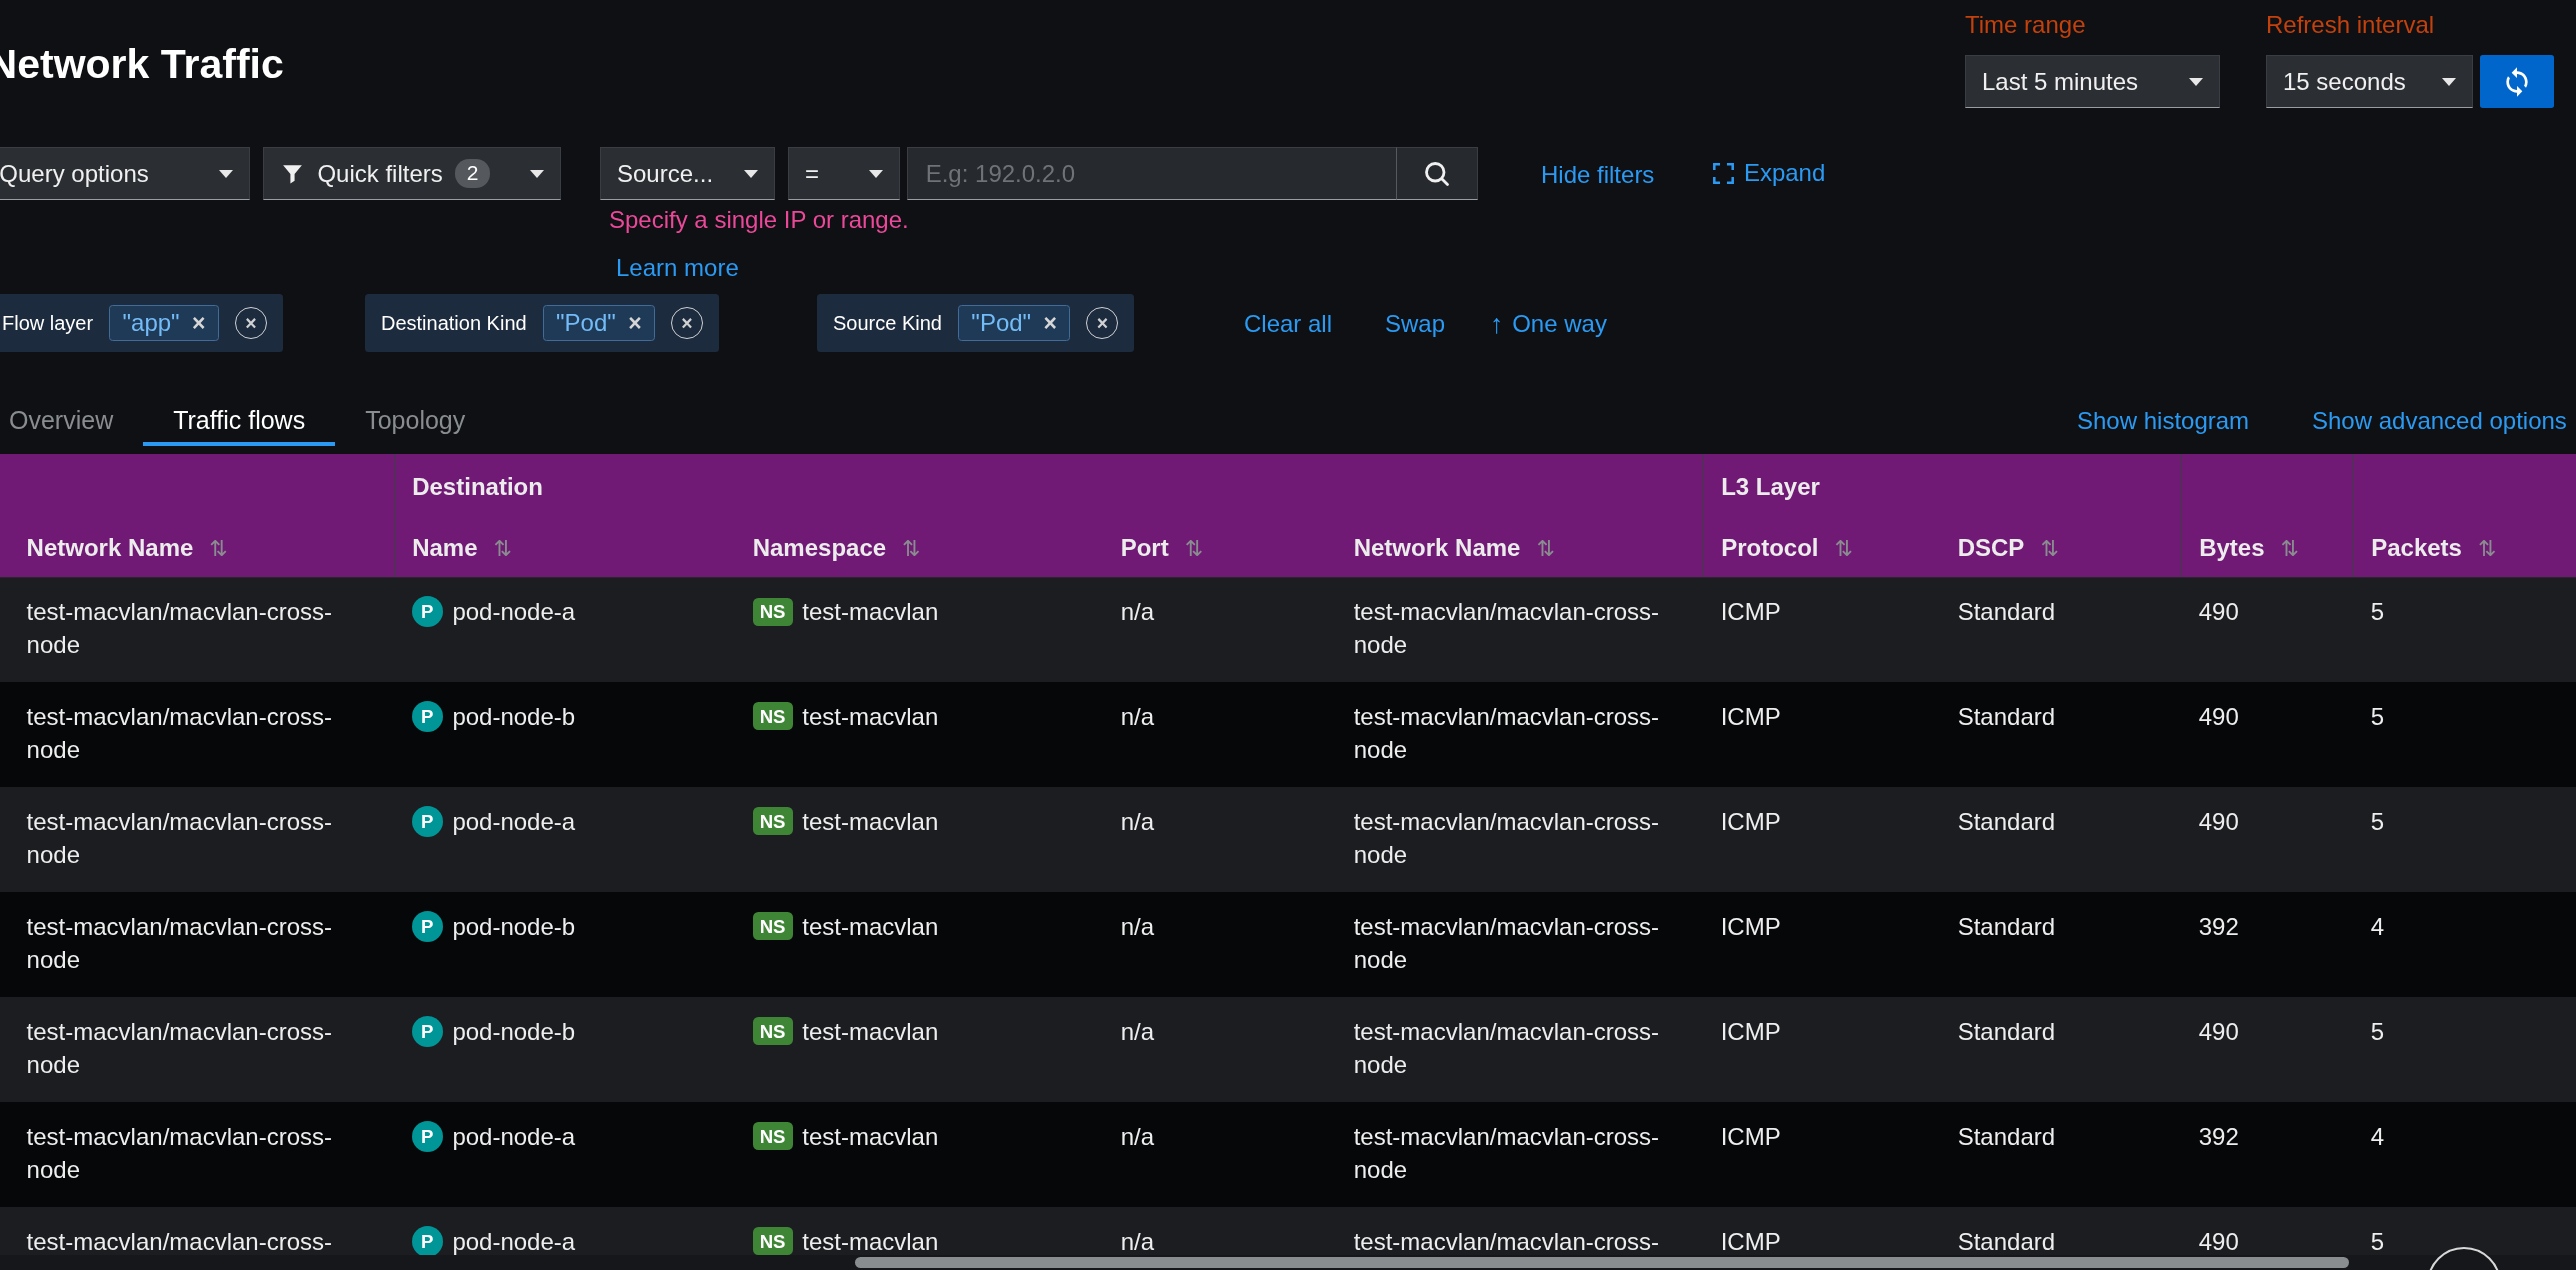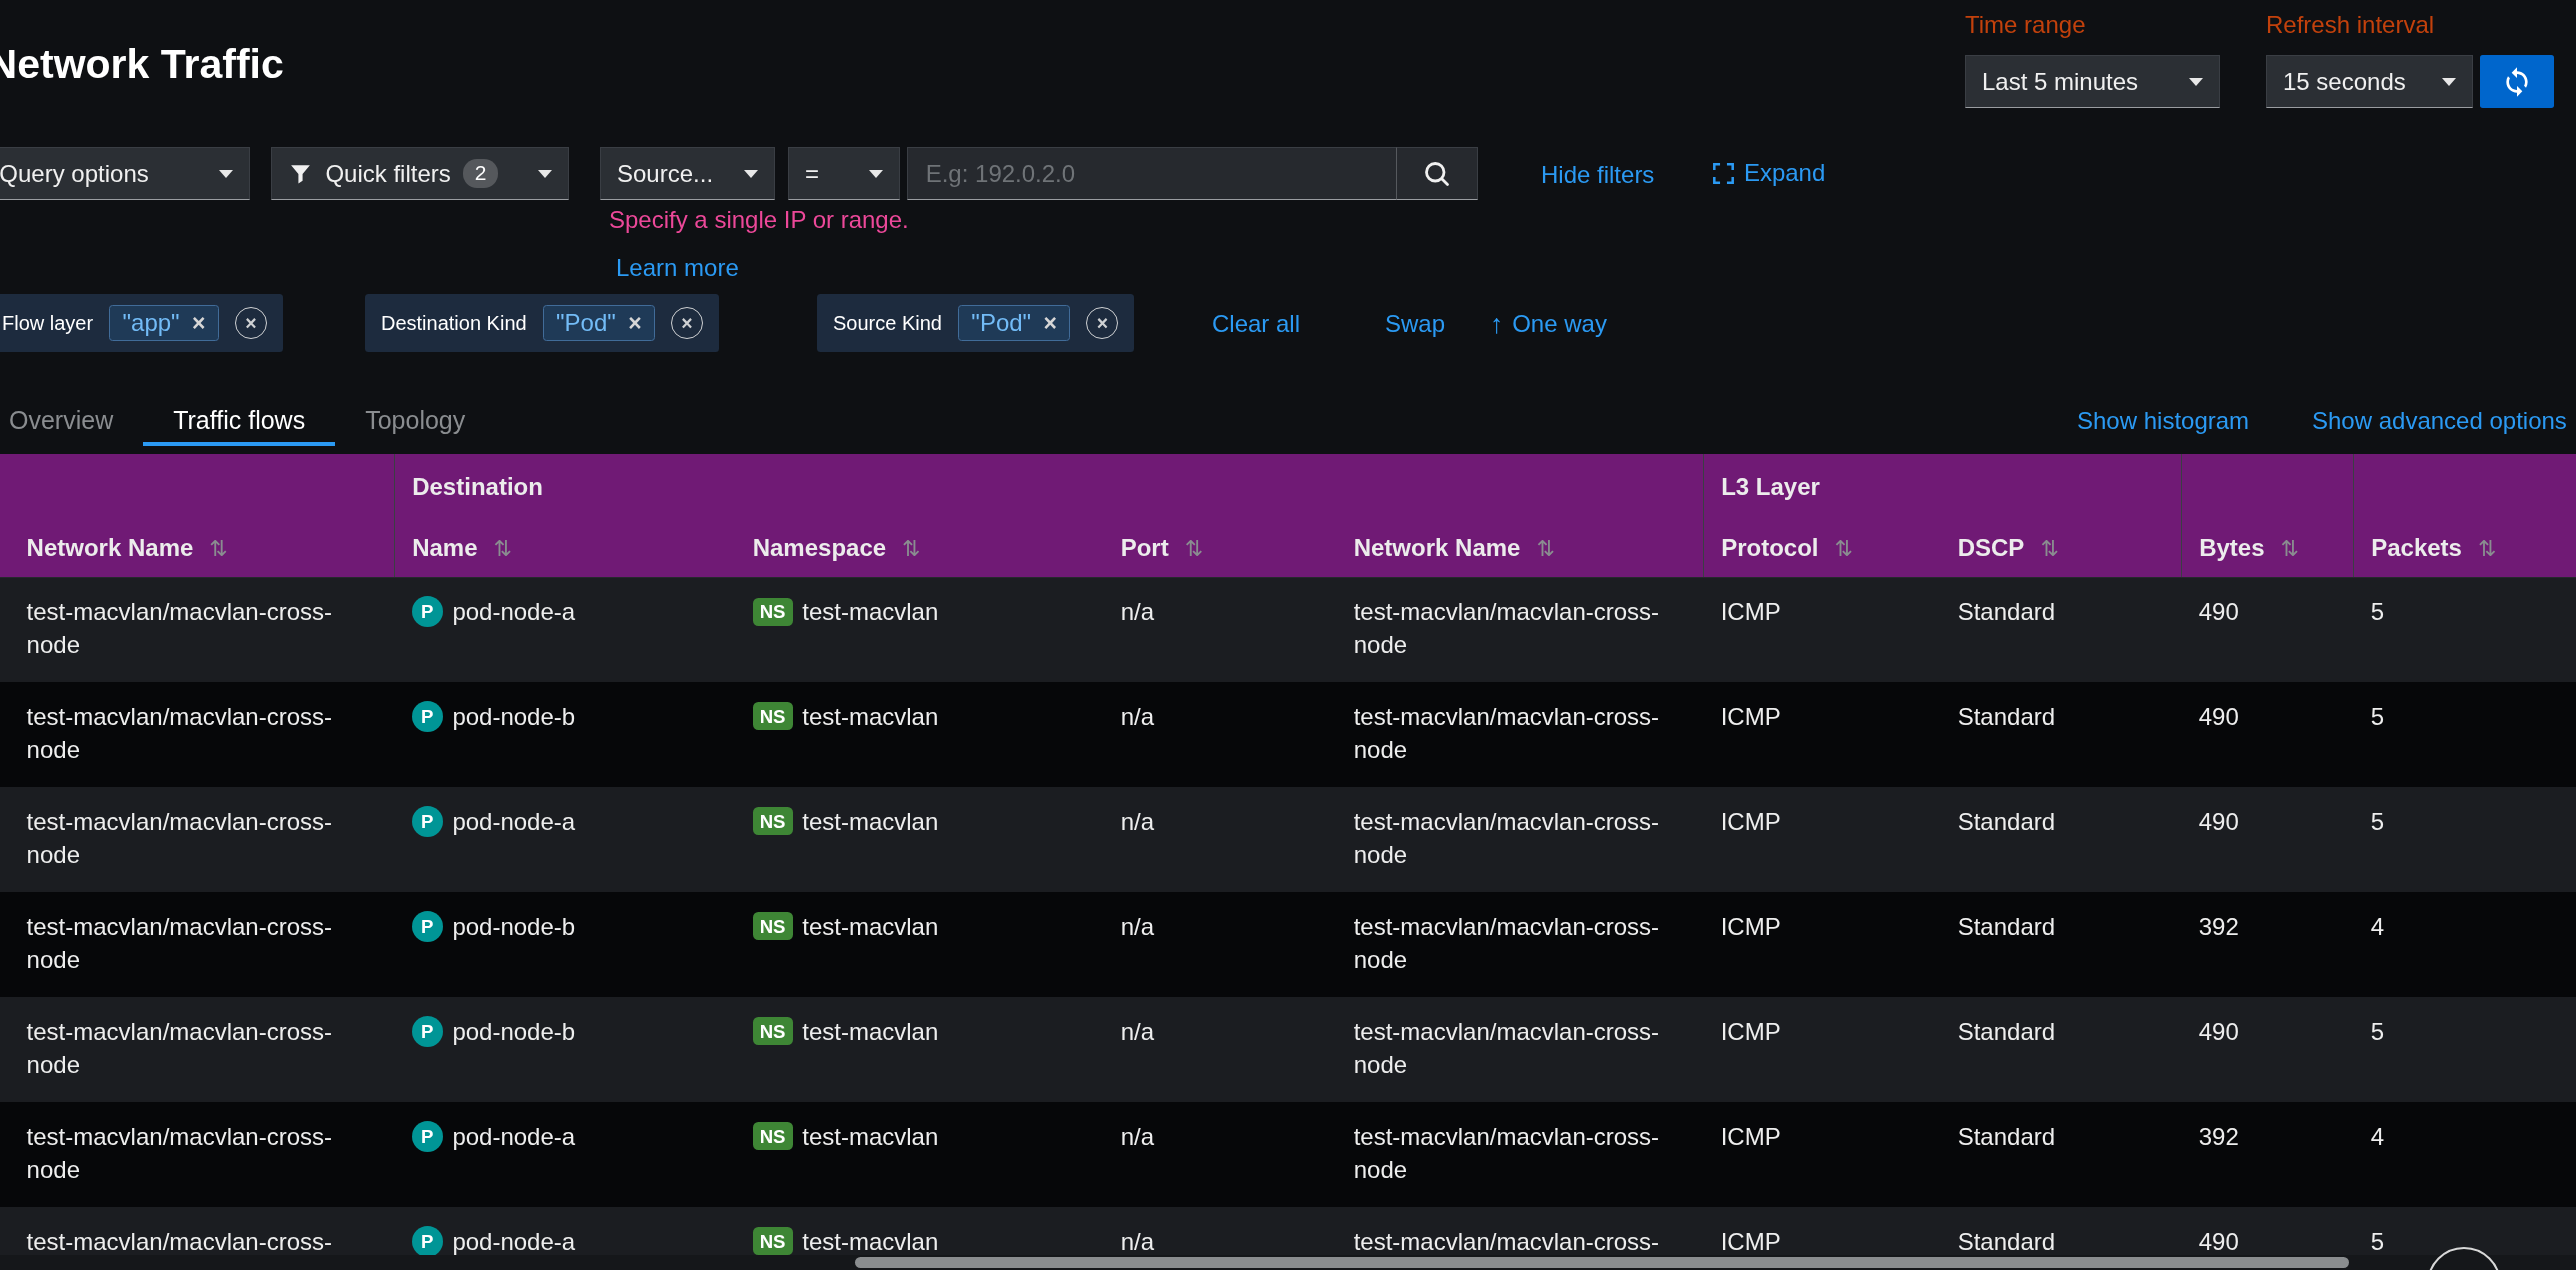--- a/index.html
+++ b/index.html
@@ -16,21 +16,21 @@
           display:flex;align-items:center;justify-content:space-between;padding:0 16px;box-sizing:border-box;cursor:pointer;}
   .select .txt{white-space:nowrap;overflow:hidden;text-overflow:ellipsis;}
   .caret{width:0;height:0;border-left:7px solid transparent;border-right:7px solid transparent;border-top:8px solid #e8e8e8;margin-left:12.4px;flex:none;}
   #time-range-select{left:1965px;top:55px;width:255px;}
   #refresh-select{left:2266px;top:55px;width:207px;}
   #refresh-btn{position:absolute;left:2480px;top:55px;width:74px;height:53px;background:#0066cc;border:none;border-radius:2.7px;
                display:flex;align-items:center;justify-content:center;cursor:pointer;}
 
   
   #query-options{left:-17.7px;top:147px;width:268px;}
-  #quick-filters{left:263px;top:147px;width:298px;justify-content:center;gap:12.4px;margin-left:8px;}
+  #quick-filters{left:263px;top:147px;width:298px;justify-content:center;gap:12.4px;}
   #quick-filters .caret{margin-left:auto;}
   .badge-count{background:#55585c;color:#fff;border-radius:14px;padding:0.9px 11.5px;font-size:21px;line-height:26.6px;}
   #filter-col-select{left:600px;top:147px;width:175px;}
   #filter-op-select{left:788px;top:147px;width:112px;}
   #filter-input{position:absolute;left:907px;top:147px;width:490px;height:53px;background:#26292e;color:#f0f0f0;
                 border:0.9px solid #3a3e44;border-bottom:0.9px solid #9a9da1;box-sizing:border-box;padding:0 17.7px;font-size:24px;
                 font-family:"Liberation Sans",sans-serif;outline:none;}
   #filter-input::placeholder{color:#6f7377;}
   #search-btn{position:absolute;left:1396px;top:147px;width:82px;height:53px;background:#26292e;
               border:0.9px solid #3a3e44;border-bottom:0.9px solid #9a9da1;border-left:0.9px solid #56595e;box-sizing:border-box;
@@ -46,21 +46,21 @@
               display:flex;align-items:center;gap:16px;padding:0 16px;box-sizing:border-box;}
   #chip-group-0{left:-14px;}
   #chip-group-1{left:365px;}
   #chip-group-2{left:817px;}
   .chip-group-label{color:#ffffff;font-size:20px;white-space:nowrap;}
   .chip{display:flex;align-items:center;gap:12.4px;background:#1f3a57;border:0.9px solid #416c99;border-radius:3.5px;
         padding:2.7px 12.4px;color:#73bcf7;font-size:24px;cursor:pointer;white-space:nowrap;}
   .chip-x{color:#d6d6d6;font-size:23px;font-weight:700;line-height:23px;cursor:pointer;}
   .circle-x{width:32px;height:32px;border:1.8px solid #cfd1d3;border-radius:50%;color:#cfd1d3;box-sizing:border-box;
             display:flex;align-items:center;justify-content:center;font-size:19.5px;font-weight:700;cursor:pointer;flex:none;}
-  #clear-all{position:absolute;left:1212px;top:310px;text-align:center;}
+  #clear-all{position:absolute;left:1244px;top:310px;text-align:center;}
   #swap-link{position:absolute;left:1385px;top:310px;}
   #one-way{position:absolute;left:1490px;top:310px;display:flex;align-items:center;gap:8.9px;}
   .arrow-up{font-size:26.6px;color:#2b9af3;line-height:26.6px;}
 
   
   #tabs{position:absolute;left:0;top:395px;height:50px;display:flex;}
   .tab{padding:0 30px;display:flex;align-items:center;font-size:25px;color:#8a8d90;position:relative;cursor:pointer;white-space:nowrap;}
   .tab:first-child{margin-left:-21px;}
   .tab.active{color:#ffffff;}
   .tab.active::after{content:"";position:absolute;left:0;right:0;bottom:-0.9px;height:4.4px;background:#2b9af3;}

